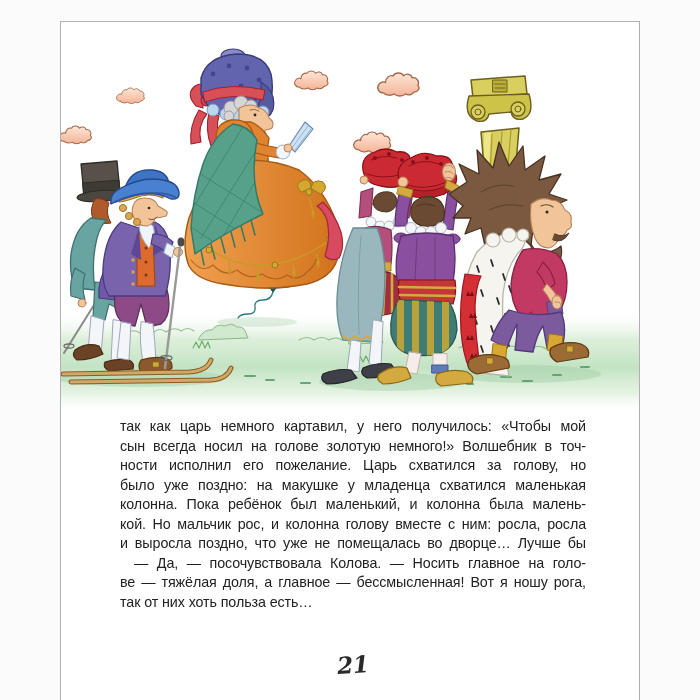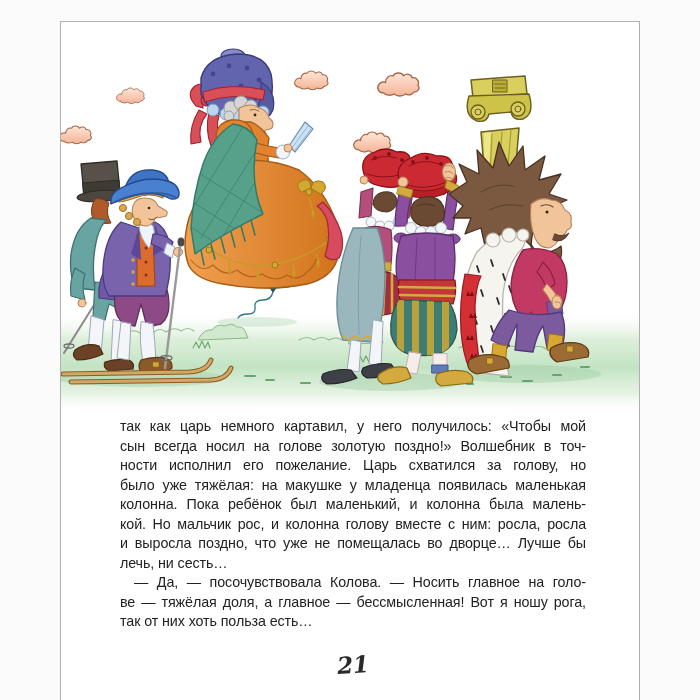--- a/index.html
+++ b/index.html
@@ -367,27 +367,26 @@
       <path d="M408,338 Q422,330 438,334 Q450,336 448,346 L416,352 Q404,348 408,338 Z" fill="var(--shoe_brown,#9c6a34)" stroke="#5e3a14" stroke-width="1.2"></path>
       <rect x="426" y="336" width="6" height="6" fill="var(--gold,#d4aa40)" stroke="#8a6a10" stroke-width="0.8"></rect>
       <path d="M490,326 Q504,318 520,322 Q530,326 527,335 L496,340 Q486,334 490,326 Z" fill="var(--shoe_brown,#9c6a34)" stroke="#5e3a14" stroke-width="1.2"></path>
       <rect x="506" y="324" width="6" height="6" fill="var(--gold,#d4aa40)" stroke="#8a6a10" stroke-width="0.8"></rect>
     </g>
   </svg>
 
   <div class="story">
       <div class="para">
         <div class="line">так как царь немного картавил, у него получилось: «Чтобы мой</div>
-        <div class="line">сын всегда носил на голове золотую поздно!» Волшебник в точ-</div>
+        <div class="line">сын всегда носил на голове золотую немного!» Волшебник в точ-</div>
         <div class="line">ности исполнил его пожелание. Царь схватился за голову, но</div>
-        <div class="line">было уже тяжёлая: на макушке у младенца появилась маленькая</div>
+        <div class="line">было уже поздно: на макушке у младенца схватился маленькая</div>
         <div class="line">колонна. Пока ребёнок был маленький, и колонна была малень-</div>
         <div class="line">кой. Но мальчик рос, и колонна голову вместе с ним: росла, росла</div>
         <div class="line">и выросла поздно, что уже не помещалась во дворце… Лучше бы</div>
-        <div class="line last">лечь, ни сесть…</div>
       </div>
       <div class="para">
         <div class="line first-indent">— Да, — посочувствовала Колова. — Носить главное на голо-</div>
         <div class="line">ве — тяжёлая доля, а главное — бессмысленная! Вот я ношу рога,</div>
         <div class="line last">так от них хоть польза есть…</div>
       </div>
     </div>
 
   <div class="page-number">
     <span>21</span>

